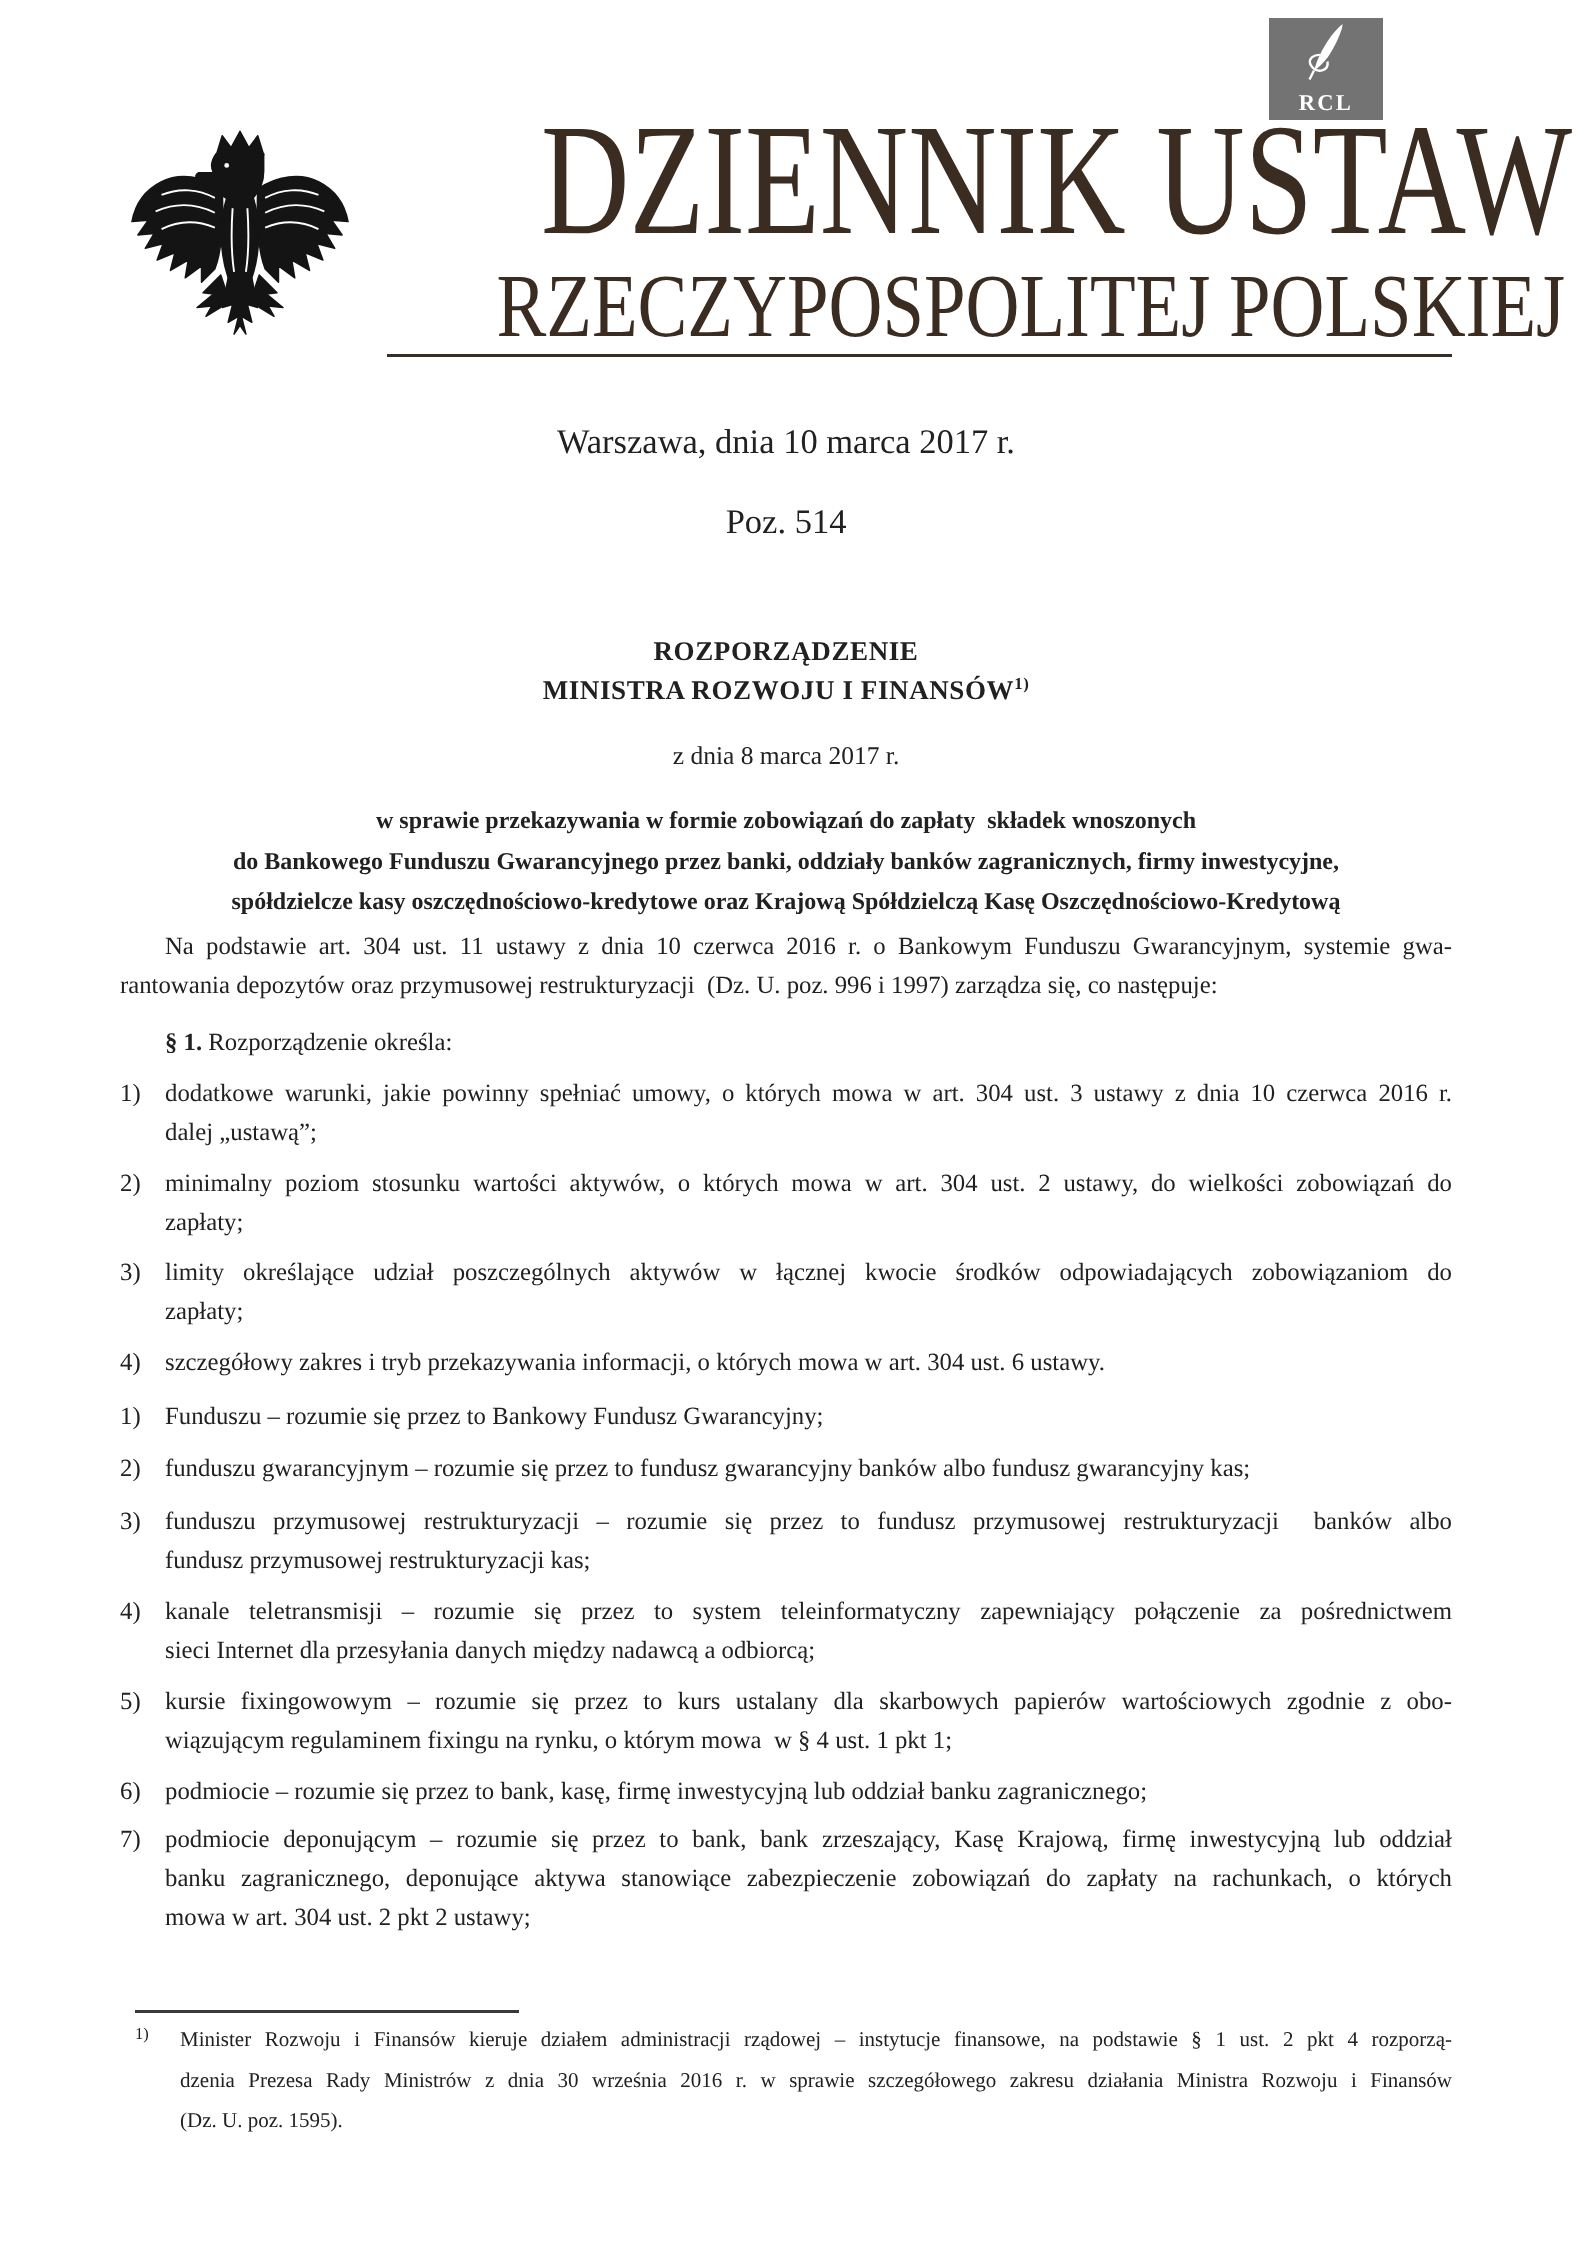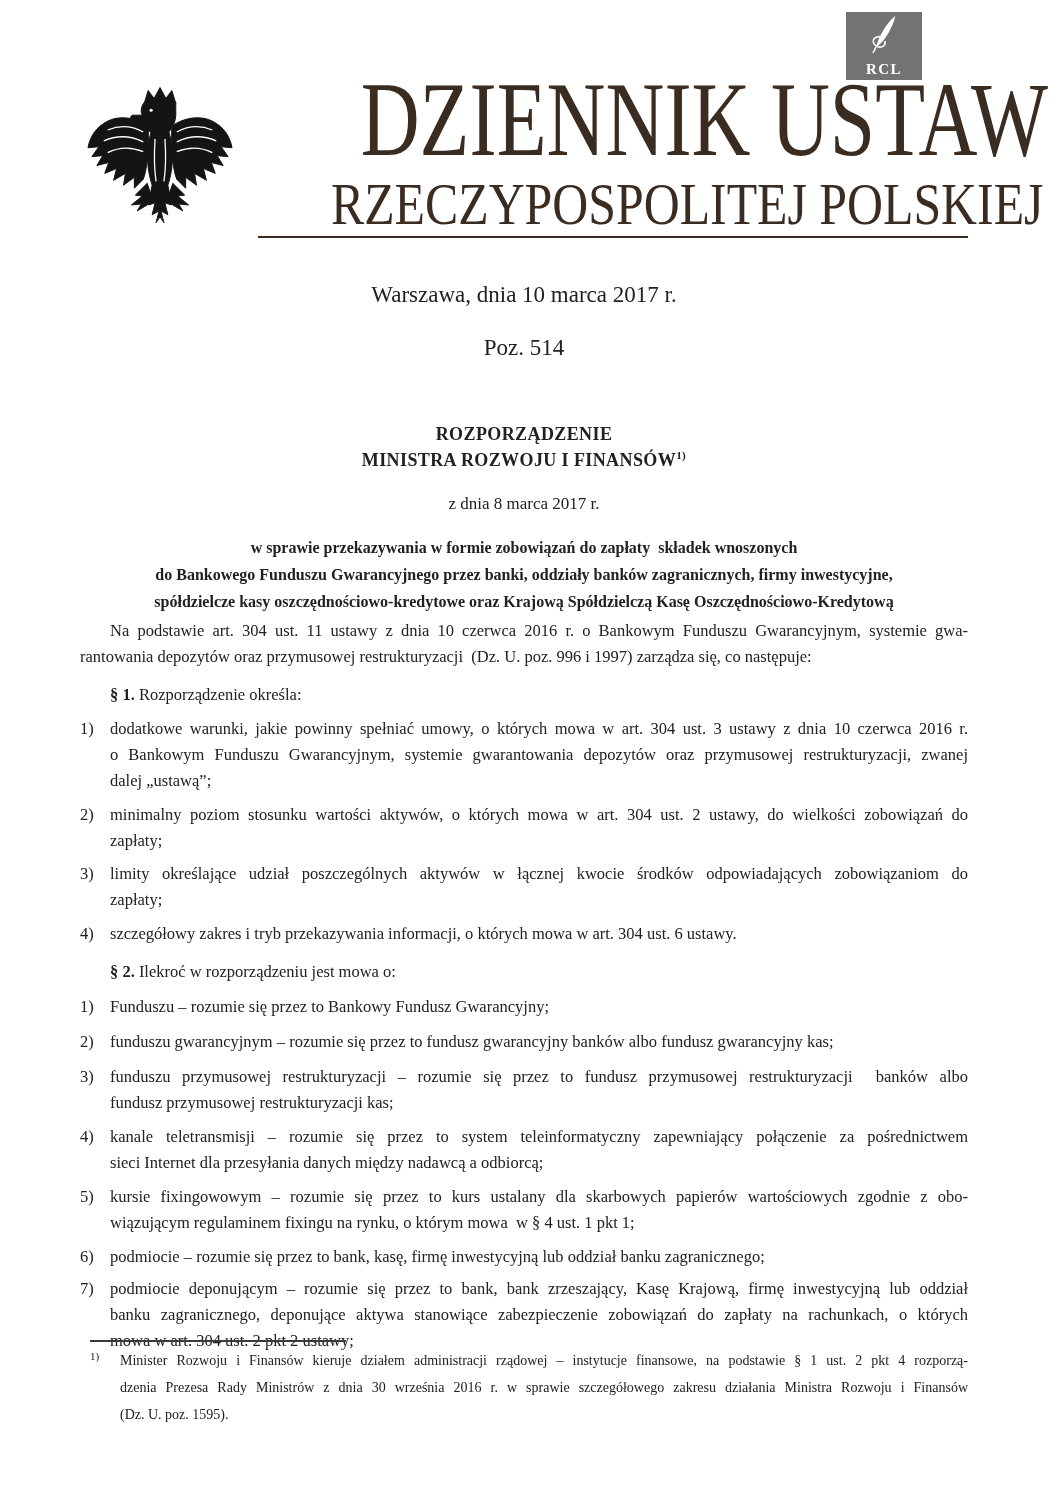--- a/index.html
+++ b/index.html
@@ -124,42 +124,40 @@
     <div class="body-text intro">
       <div class="jline indent">Na podstawie art. 304 ust. 11 ustawy z dnia 10 czerwca 2016 r. o Bankowym Funduszu Gwarancyjnym, systemie gwa-</div>
       <div class="jline last">rantowania depozytów oraz przymusowej restrukturyzacji&nbsp; (Dz. U. poz. 996 i 1997) zarządza się, co następuje:</div>
     </div>
 
     <div class="para-head mt16"><b>§ 1.</b><span> Rozporządzenie określa:</span></div>
 
     <div class="body-text item mt9">
       <span class="num">1)</span>
       <div class="jline">dodatkowe warunki, jakie powinny spełniać umowy, o których mowa w art. 304 ust. 3 ustawy z dnia 10 czerwca 2016 r.</div>
-      <div class="jline">o Bankowym Funduszu Gwarancyjnym, systemie gwarantowania depozytów oraz przymusowej restrukturyzacji, zwanej</div>
       <div class="jline last">dalej „ustawą”;</div>
     </div>
 
     <div class="body-text item mt8">
       <span class="num">2)</span>
       <div class="jline">minimalny poziom stosunku wartości aktywów, o których mowa w art. 304 ust. 2 ustawy, do wielkości zobowiązań do</div>
       <div class="jline last">zapłaty;</div>
     </div>
 
     <div class="body-text item mt7">
       <span class="num">3)</span>
       <div class="jline">limity określające udział poszczególnych aktywów w łącznej kwocie środków odpowiadających zobowiązaniom do</div>
       <div class="jline last">zapłaty;</div>
     </div>
 
     <div class="body-text item mt8">
       <span class="num">4)</span>
       <div class="jline last">szczegółowy zakres i tryb przekazywania informacji, o których mowa w art. 304 ust. 6 ustawy.</div>
     </div>
 
-    <div class="para-head mt12"><b>§ 2.</b><span> Ilekroć w rozporządzeniu jest mowa o:</span></div>
 
     <div class="body-text item mt10">
       <span class="num">1)</span>
       <div class="jline last">Funduszu – rozumie się przez to Bankowy Fundusz Gwarancyjny;</div>
     </div>
 
     <div class="body-text item mt9">
       <span class="num">2)</span>
       <div class="jline last">funduszu gwarancyjnym – rozumie się przez to fundusz gwarancyjny banków albo fundusz gwarancyjny kas;</div>
     </div>

